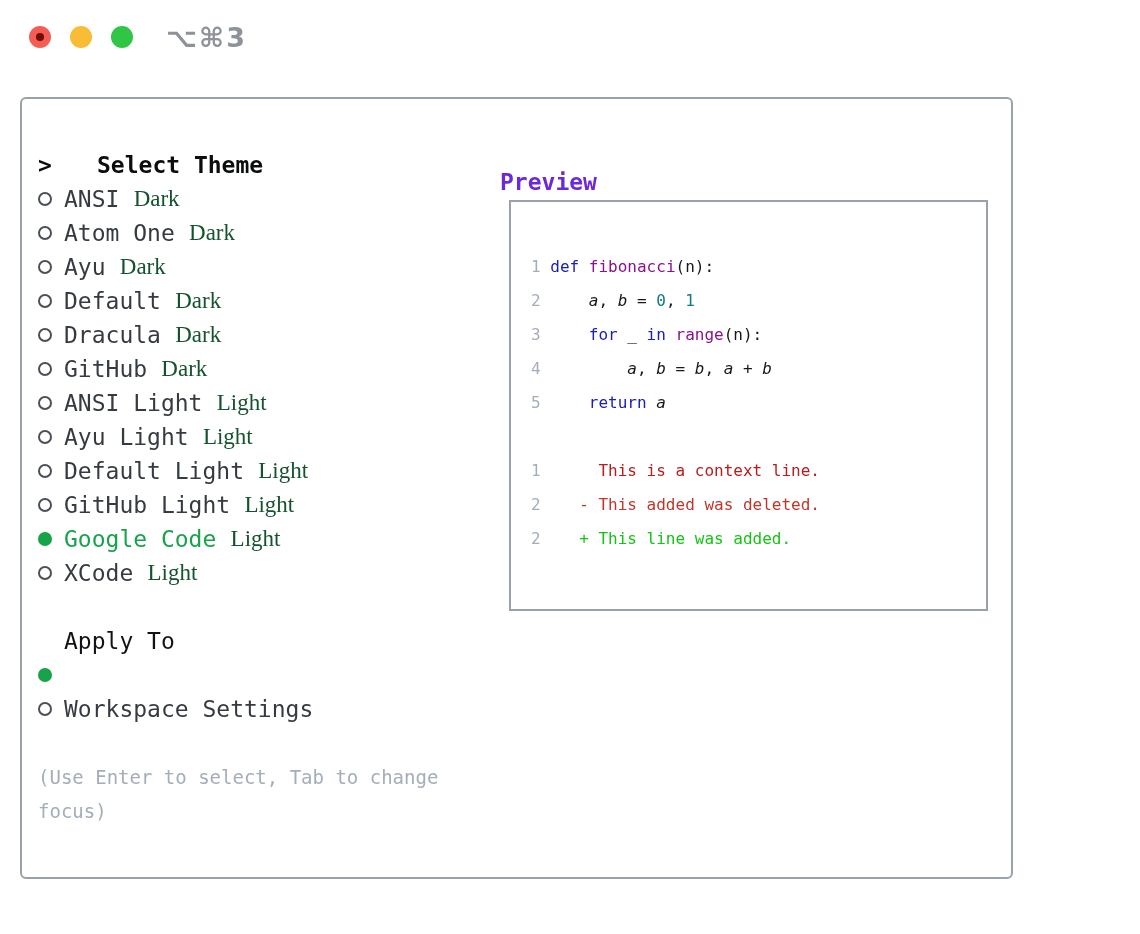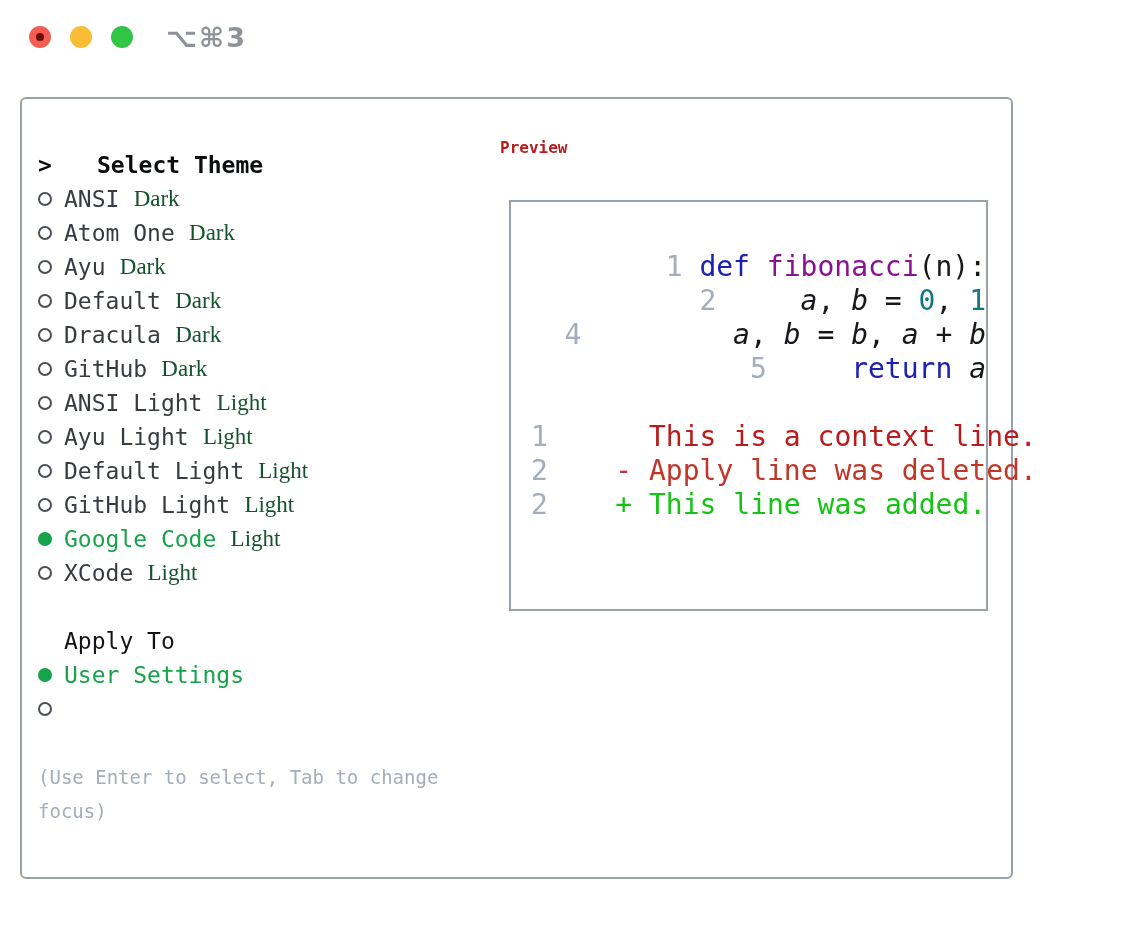--- a/index.html
+++ b/index.html
@@ -52,30 +52,30 @@
   .theme-variant { color:#14532d; margin-left:0.62em;font-family:Liberation Serif, serif; }
   .section-title { color:#121316;text-align:center; }
   .spacer { height:34px; }
   .help {
     width:424px; font-size:19px; line-height:34px; color:#a4adbb;
     white-space:normal;
   }
 
   
   .preview-title {
-    position:absolute; left:478px; top:31px; height:34px;
+    position:absolute; left:478px; top:66px; height:34px;
     display:flex; align-items:center;
-    font-size:16px; font-weight:bold; color:#b91c1c;
+    font-size:23px; font-weight:bold; color:#6d28d9;
   }
   .preview-box {
     position:absolute; left:487px; top:101px; width:479px; height:411px;
     border:2px solid #9aa1ad; background:#ffffff;
   }
   .code-pane { padding:48px 0 0 20px; }
-  .code-line { height:34px; line-height:34px; font-size:28px; white-space:pre;text-align:right; }
+  .code-line { height:34px; line-height:34px; font-size:16px; white-space:pre; }
   .ln    { color:#a4adbb; }
   .tk-kw  { color:#1b21b3; }
   .tk-fn  { color:#8a118f; }
   .tk-num { color:#0d7a80; }
   .tk-v   { color:#16181c; font-style:italic; }
   .tk-p   { color:#16181c; }
   .tk-ctx { color:#b91c1c; }
   .tk-del { color:#c0372a; }
   .tk-add { color:#15c315; }
 </style>
@@ -119,42 +119,43 @@
         </div>
 
       <div class="spacer"></div>
 
       <div class="row">
         <span class="marker"></span>
         <span class="section-title">Apply To</span>
       </div>
 
       <div id="apply-list">
-          <div class="row"><span class="marker"><span class="dot filled"></span></span><span class="theme-name selected">User Settings</span></div>
-          <div class="row"><span class="marker"><span class="dot"></span></span></div>
+          <div class="row"><span class="marker"><span class="dot filled"></span></span></div>
+          <div class="row"><span class="marker"><span class="dot"></span></span><span class="theme-name">Workspace Settings</span></div>
         </div>
 
       <div class="spacer"></div>
 
       <div class="help">(Use Enter to select, Tab to change focus)</div>
     </div>
 
     <div class="preview-title">Preview</div>
 
     <div class="preview-box">
       <div class="code-pane">
         <div id="code-lines">
             <div class="code-line"><span class="ln">1 </span><span class="tk-kw">def</span><span class="tk-p"> </span><span class="tk-fn">fibonacci</span><span class="tk-p">(n):</span></div>
             <div class="code-line"><span class="ln">2 </span><span class="tk-p">    </span><span class="tk-v">a</span><span class="tk-p">, </span><span class="tk-v">b</span><span class="tk-p"> = </span><span class="tk-num">0</span><span class="tk-p">, </span><span class="tk-num">1</span></div>
+            <div class="code-line"><span class="ln">3 </span><span class="tk-p">    </span><span class="tk-kw">for</span><span class="tk-p"> _ </span><span class="tk-kw">in</span><span class="tk-p"> </span><span class="tk-fn">range</span><span class="tk-p">(n):</span></div>
             <div class="code-line"><span class="ln">4 </span><span class="tk-p">        </span><span class="tk-v">a</span><span class="tk-p">, </span><span class="tk-v">b</span><span class="tk-p"> = </span><span class="tk-v">b</span><span class="tk-p">, </span><span class="tk-v">a</span><span class="tk-p"> + </span><span class="tk-v">b</span></div>
             <div class="code-line"><span class="ln">5 </span><span class="tk-p">    </span><span class="tk-kw">return</span><span class="tk-p"> </span><span class="tk-v">a</span></div>
           </div>
         <div class="spacer"></div>
         <div id="diff-lines">
             <div class="code-line"><span class="ln">1 </span><span class="tk-ctx">     This is a context line.</span></div>
-            <div class="code-line"><span class="ln">2 </span><span class="tk-p">   </span><span class="tk-del">- Apply line was deleted.</span></div>
+            <div class="code-line"><span class="ln">2 </span><span class="tk-p">   </span><span class="tk-del">- This added was deleted.</span></div>
             <div class="code-line"><span class="ln">2 </span><span class="tk-p">   </span><span class="tk-add">+ This line was added.</span></div>
           </div>
       </div>
     </div>
 
   </div>
 </div>
 
 </body></html>

